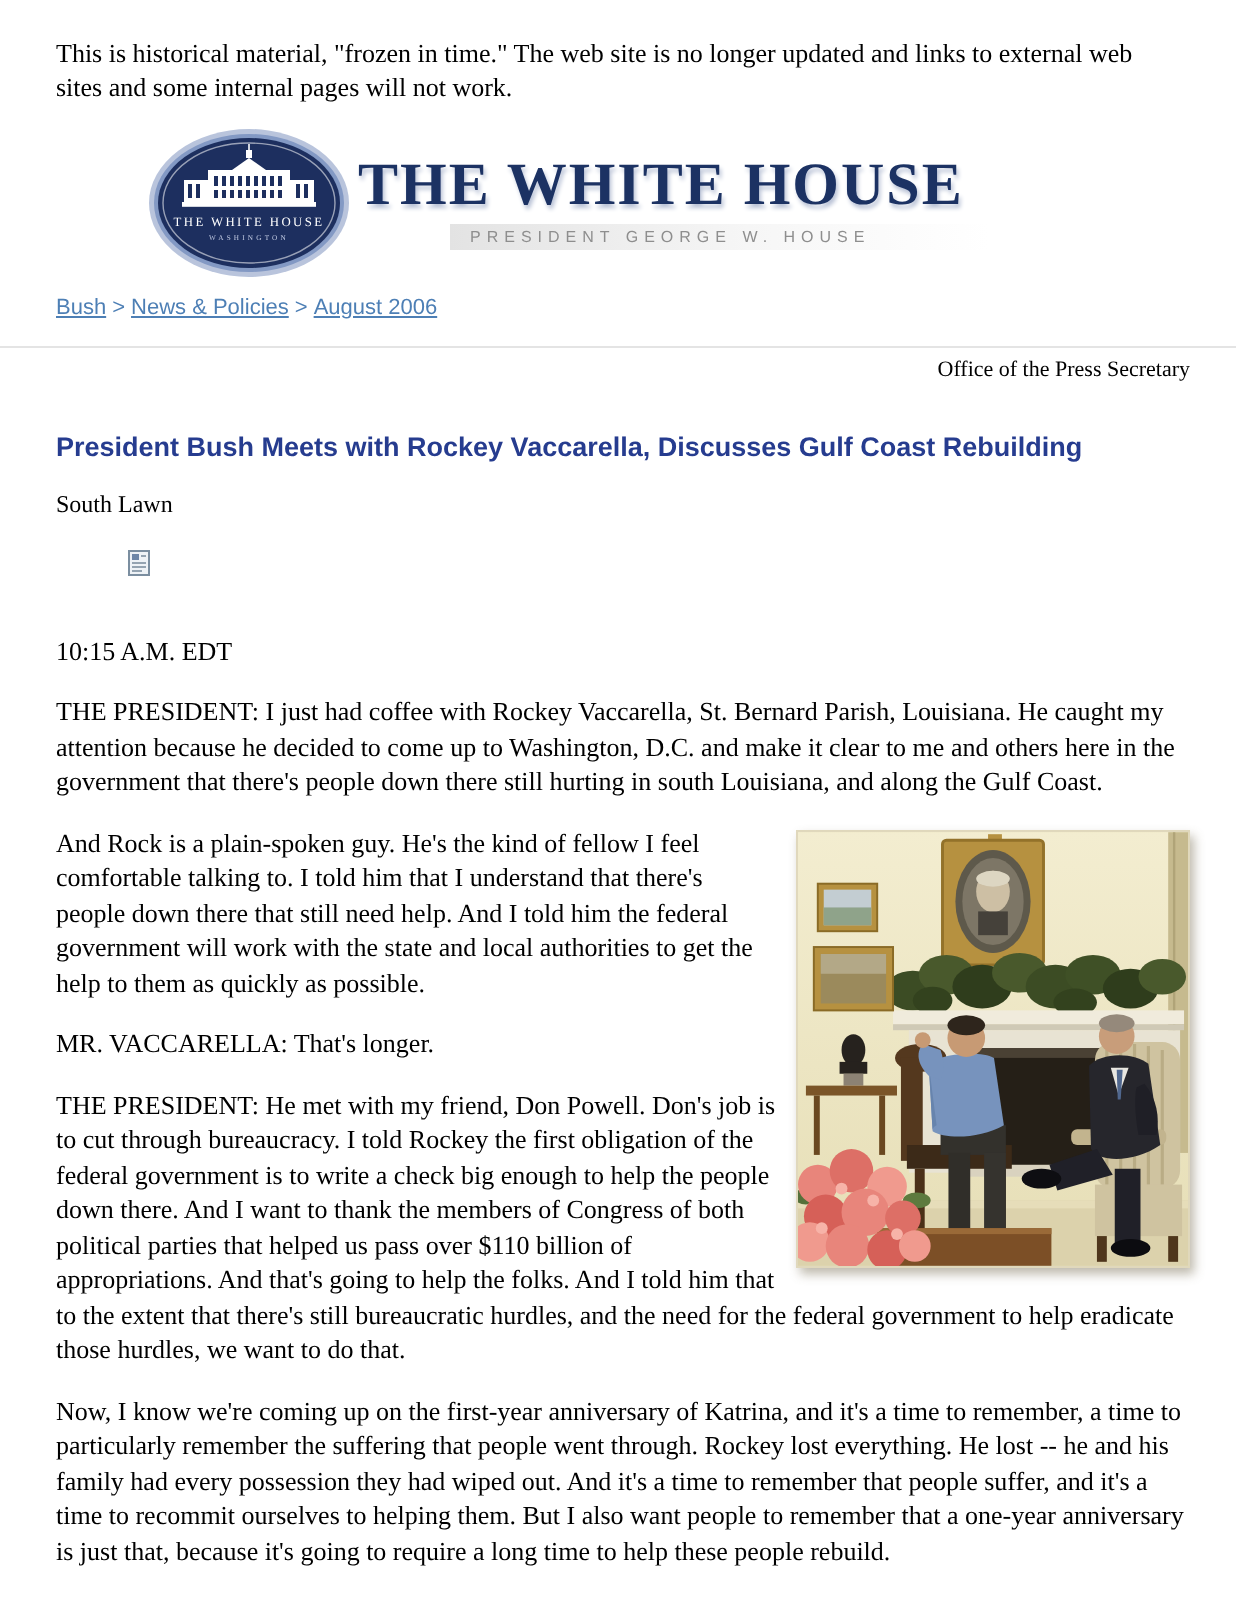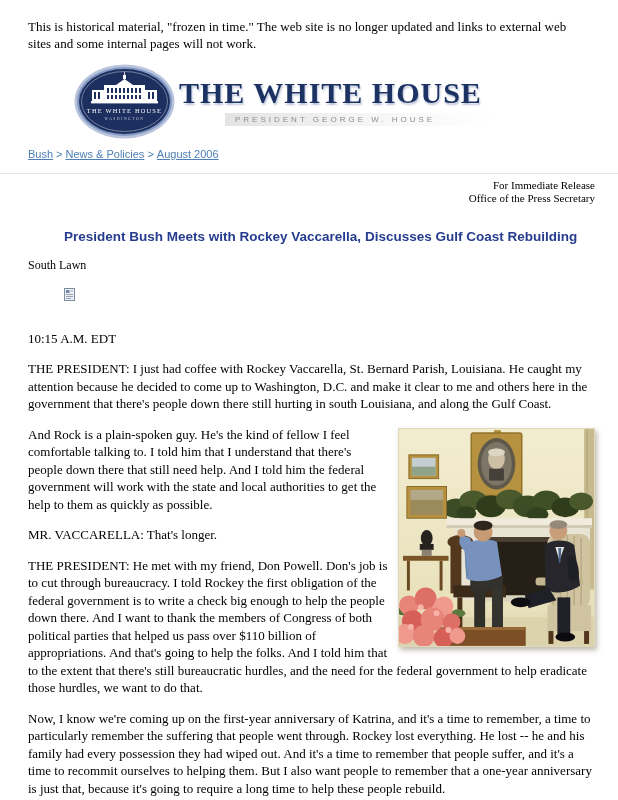--- a/index.html
+++ b/index.html
@@ -50,21 +50,20 @@
     text-align: right;
     margin: 5px 23px 0 0;
     font-size: 11px; line-height: 13px;
   }
   
   .article { margin: 24px 23px 0 28px; }
   .article-title {
     font-family: "Liberation Sans", sans-serif;
     font-size: 13.5px; font-weight: bold; color: #263c8f;
     line-height: 16px;
-    margin-left: 36px;
   }
   .article-location { font-size: 12px; margin-top: 13px; }
   .infocus-row {
     margin: 15px 0 0 36px;
     font-size: 13px;
     display: flex; align-items: center; gap: 4px;
   }
   .infocus-icon { width: 11px; height: 13px; flex: 0 0 auto; }
   .infocus-row a { color: #3d6e91; text-decoration: underline; cursor: pointer; }
   .timestamp { font-size: 13px; margin-top: 30px; }
@@ -137,21 +136,20 @@
   </div>
 </div>
 
 <div class="breadcrumb">
   <a>Bush</a><span class="crumb-sep">&gt;</span><a>News &amp; Policies</a><span class="crumb-sep">&gt;</span><a>August 2006</a>
 </div>
 
 <hr class="rule">
 
 <div class="release">
-  <div>For Immediate Release</div>
   <div>Office of the Press Secretary</div>
 </div>
 
 <div class="article">
   <h1 class="article-title">President Bush Meets with Rockey Vaccarella, Discusses Gulf Coast Rebuilding</h1>
   <div class="article-location">South Lawn</div>
 
   <div class="infocus-row">
     <svg class="infocus-icon" viewBox="0 0 11 13" xmlns="http://www.w3.org/2000/svg">
       <rect x="0.5" y="0.5" width="10" height="12" fill="#eef2f6" stroke="#7b8ea0" stroke-width="1"></rect>

